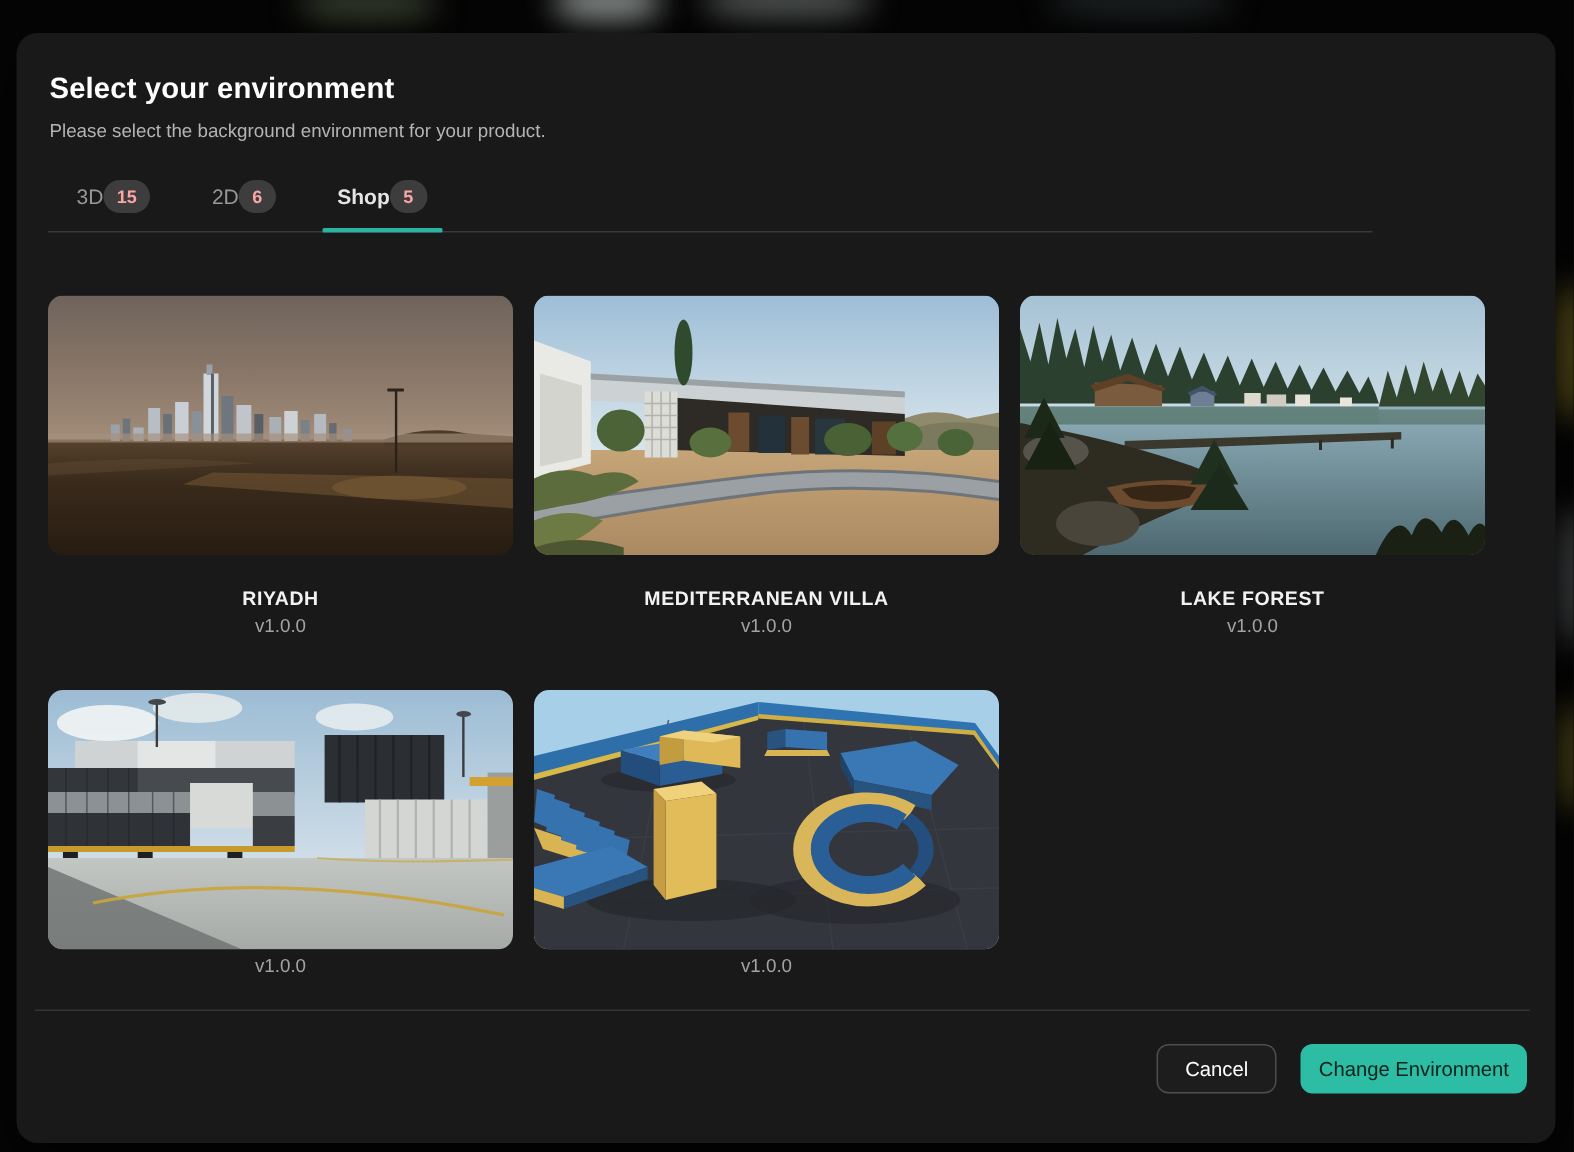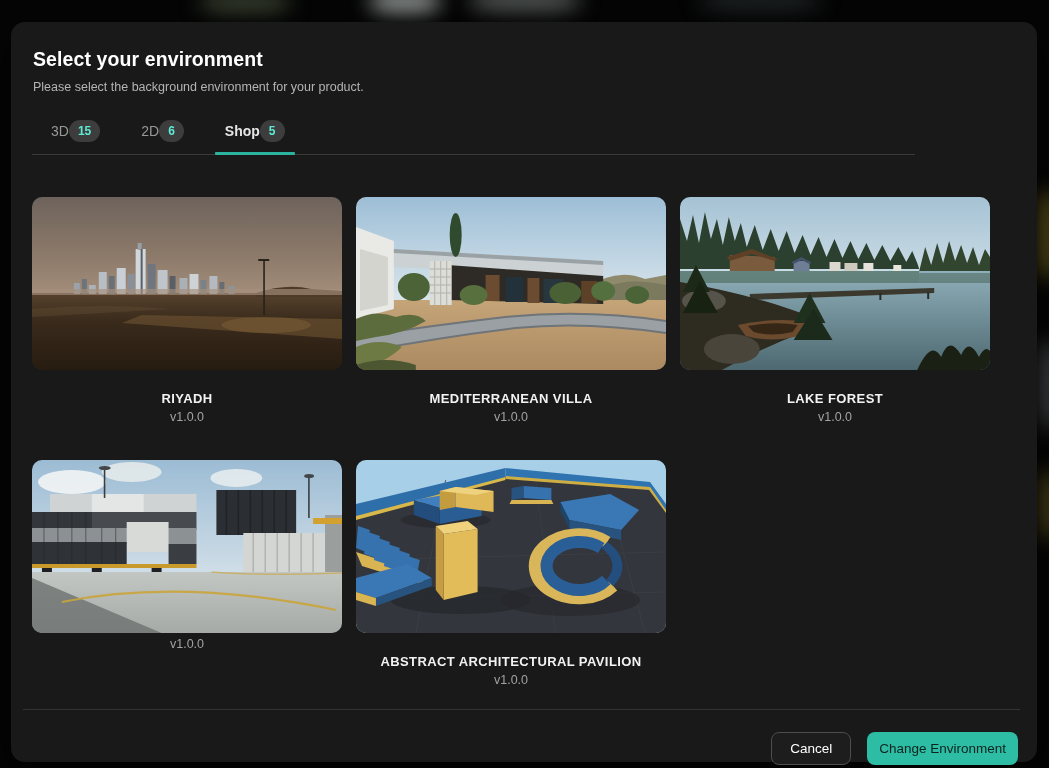--- a/index.html
+++ b/index.html
@@ -40,21 +40,21 @@
 
   .tabs-row { display:flex; align-items:center; gap:21px; margin:26px 0 0 30px; }
   .tab { display:flex; align-items:center; gap:0; padding:0 10px 12px 10px; cursor:pointer; position:relative; }
   .tab-label { color:#989898; font-size:14px; font-weight:500; }
   .tab.active .tab-label { color:#e5e5e5; font-weight:700; }
   .tab.active::after {
     content:""; position:absolute; left:0; right:0; bottom:-1px;
     height:3px; background:#2bb3a0; border-radius:1px;
   }
   .tab-badge {
-    background:#3d3d3d; color:#5eead4;
+    background:#3d3d3d; color:#fca5a5;
     font-size:12px; font-weight:700;
     border-radius:999px; padding:4px 9px; min-width:11px; text-align:center;
     line-height:14px;
   }
   .tabs-divider { height:1px; background:#3a3a3a; width:883px; margin-left:21px; }
 
   .env-grid {
     margin:42px 0 0 21px;
     display:grid;
     grid-template-columns:repeat(3, 310px);
@@ -426,21 +426,20 @@
 
           <path d="M88 74 L122 69 L122 132 L88 140 Z" fill="#e3bc5a"></path>
           <path d="M88 74 L122 69 L112 61 L80 66 Z" fill="#f0d27c"></path>
           <path d="M80 66 L88 74 L88 140 L80 130 Z" fill="#c79d44"></path>
 
           <path d="M252 82 A 44 32 0 1 0 258 126" stroke="#d9b65a" stroke-width="12" fill="none"></path>
           <path d="M246 88 A 33 24 0 1 0 251 120" stroke="#2a5e97" stroke-width="12" fill="none"></path>
           <path d="M258 126 A 44 32 0 0 0 252 82 L 246 88 A 33 24 0 0 1 251 120 Z" fill="#234e7e"></path>
         </svg>
       </div>
-      <div class="env-name">ABSTRACT ARCHITECTURAL PAVILION</div>
       <div class="env-version">v1.0.0</div>
     </div>
 
   </div>
 
   <div class="footer-divider"></div>
 
   <div class="modal-footer">
     <button class="btn btn-cancel">Cancel</button>
     <button class="btn btn-confirm">Change Environment</button>

